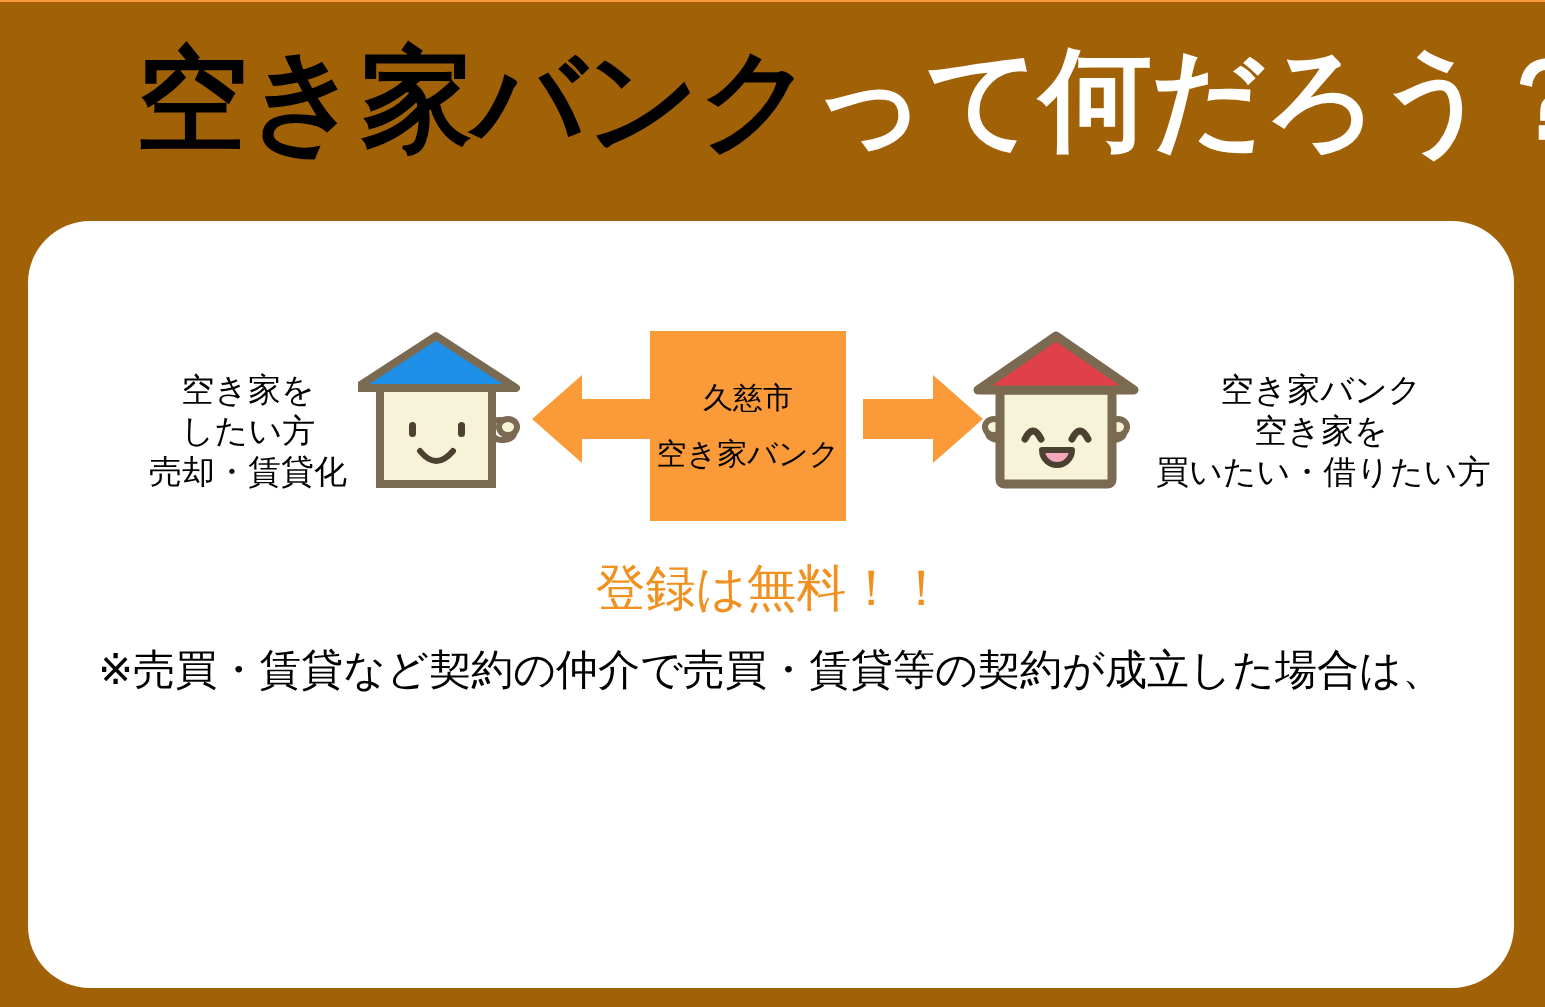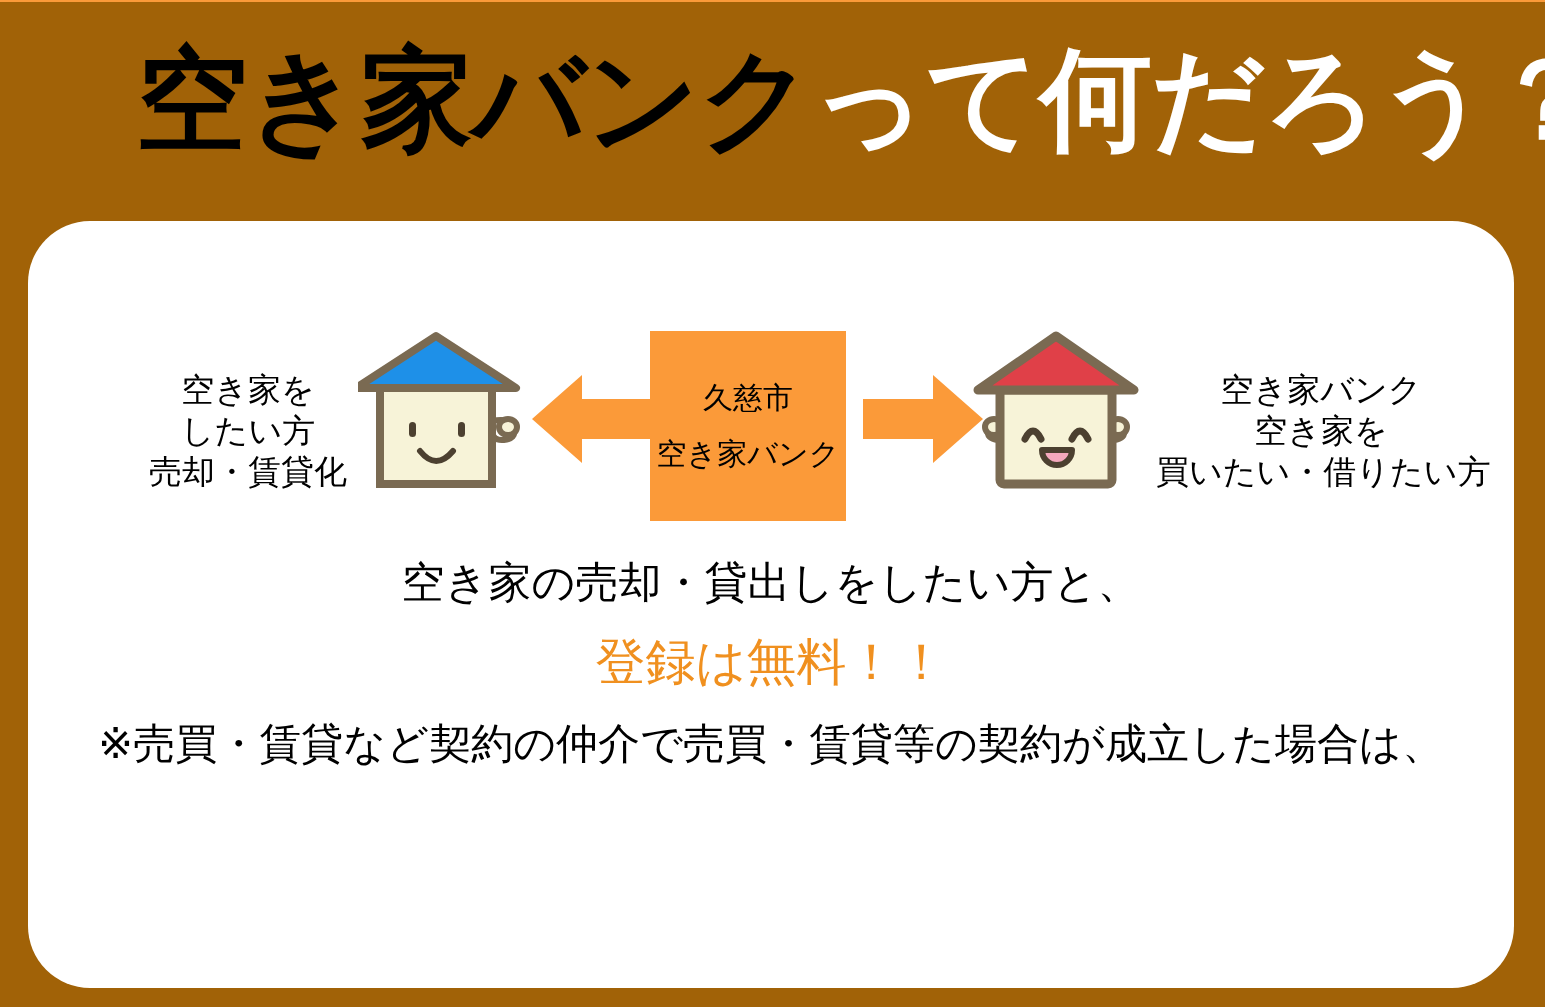--- a/index.html
+++ b/index.html
@@ -235,20 +235,19 @@
 
       <div id="label-right" class="side-label">
         <span class="lbl-line">空き家バンク</span>
         <span class="lbl-line">空き家を</span>
         <span class="lbl-line">買いたい・借りたい方</span>
       </div>
 
     </div>
 
     <div id="body-copy">
-      <span class="copy-line copy-1">空き家の売却・貸出しをしたい方と、</span>
       <span class="copy-line copy-free">登録は無料！！</span>
       <span class="copy-line copy-note">※売買・賃貸など契約の仲介で売買・賃貸等の契約が成立した場合は、</span>
     </div>
 
   </div>
 
 </div>
 
 </body></html>

